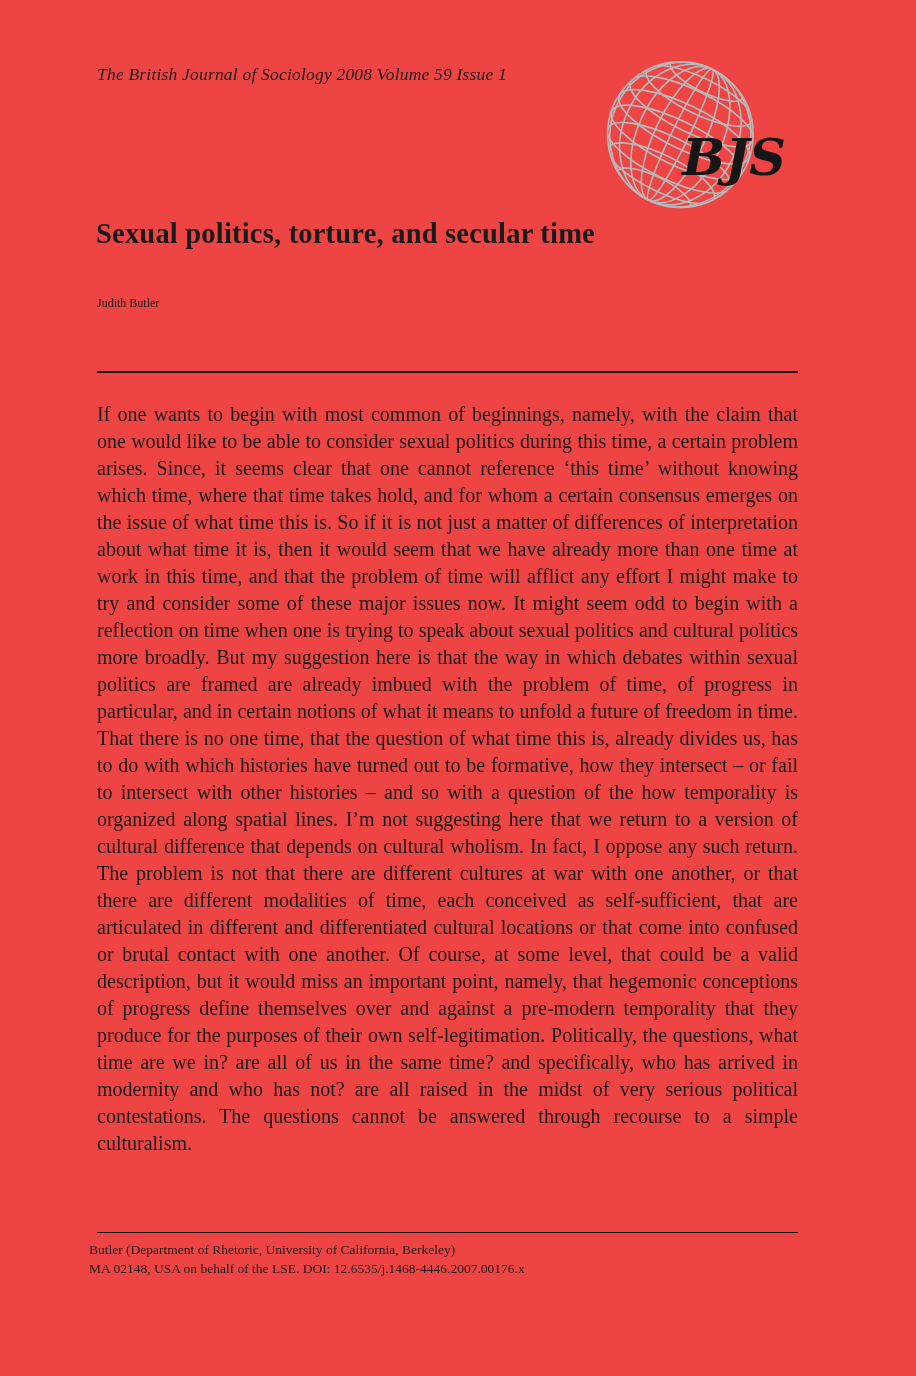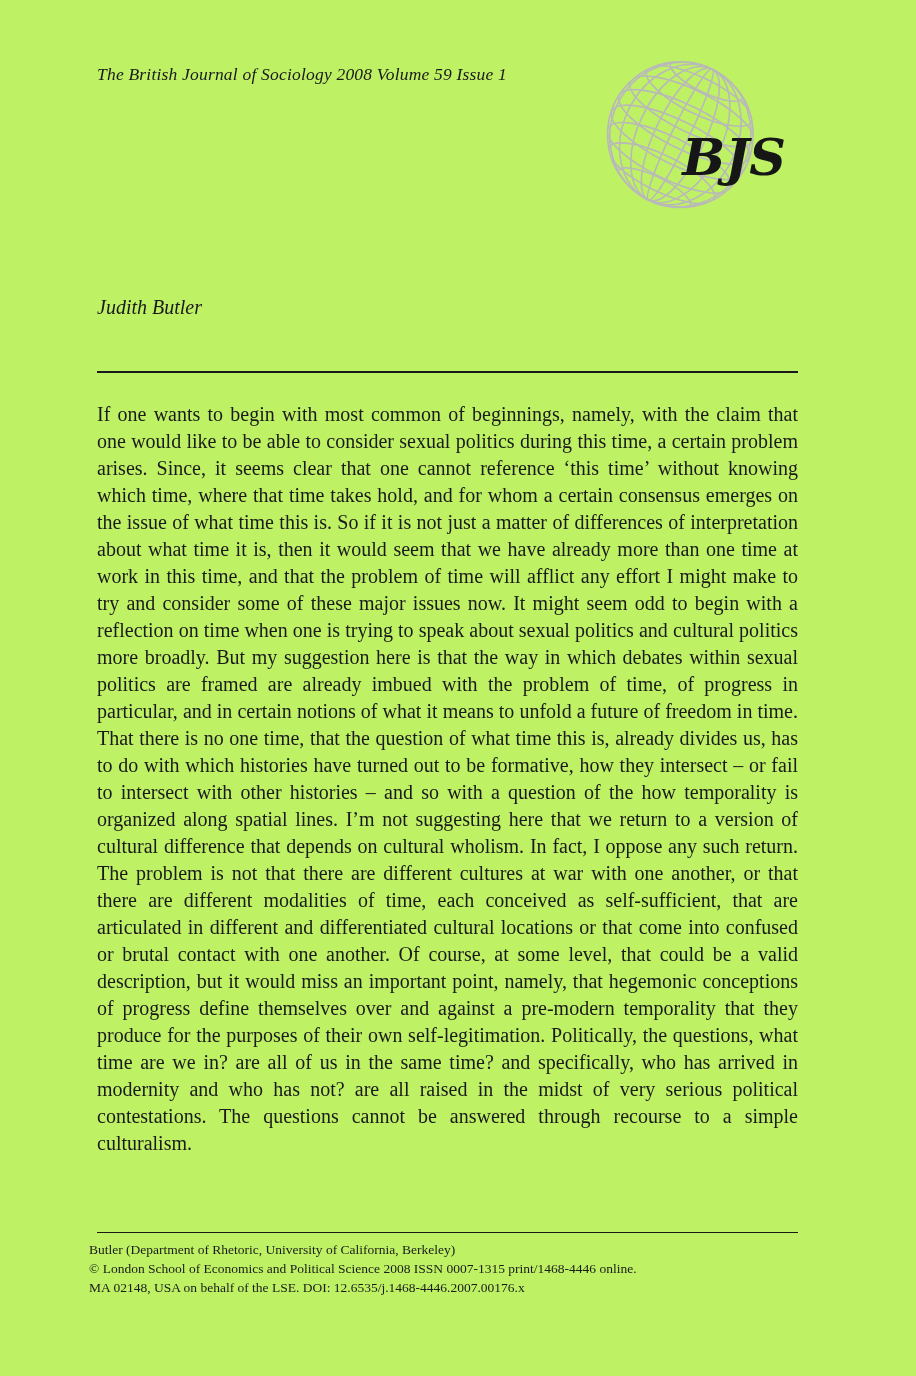--- a/index.html
+++ b/index.html
@@ -1,20 +1,20 @@
 <!DOCTYPE html>
 <html><head>
 <meta charset="utf-8">
 <style>
   html, body { margin: 0; padding: 0; background: #ffffff; }
   .page {
     position: relative;
     width: 916px;
     height: 1376px;
-    background: #bef264;
+    background: #ef4444;
     font-family: "Liberation Serif", serif;
     color: #1a1a1a;
     overflow: hidden;
   }
   .journal-line {
     position: absolute;
     left: 97px;
     top: 64px;
     font-style: italic;
     font-size: 17.5px;
@@ -34,22 +34,21 @@
     top: 218px;
     width: 720px;
     font-size: 28.5px;
     font-weight: bold;
     letter-spacing: 0.2px;
   }
   .author {
     position: absolute;
     left: 97px;
     top: 296px;
-    font-size: 20px;
-    font-style: italic;
+    font-size: 12px;
   }
   .rule-top {
     position: absolute;
     left: 97px;
     top: 371px;
     width: 701px;
     height: 2px;
     background: #1a1a1a;
   }
   .body-text {
@@ -108,28 +107,28 @@
           <ellipse cx="92" cy="89" rx="75" ry="23"></ellipse>
           <ellipse cx="92" cy="107" rx="71" ry="22"></ellipse>
           <ellipse cx="92" cy="125" rx="61" ry="19"></ellipse>
           <ellipse cx="92" cy="143" rx="42" ry="13"></ellipse>
         </g>
       </g>
       <text x="94" y="122" font-size="53" font-style="italic" font-weight="bold" font-family="DejaVu Serif, serif" fill="#161616">BJS</text>
     </svg>
   </div>
 
+  <h1 class="article-title" style="margin:0;">Sexual politics, torture, and secular time</h1>
 
   <div class="author">Judith Butler</div>
 
   <div class="rule-top"></div>
 
   <p class="body-text" style="margin:0;">If one wants to begin with most common of beginnings, namely, with the claim that one would like to be able to consider sexual politics during this time, a certain problem arises. Since, it seems clear that one cannot reference ‘this time’ without knowing which time, where that time takes hold, and for whom a certain consensus emerges on the issue of what time this is. So if it is not just a matter of differences of interpretation about what time it is, then it would seem that we have already more than one time at work in this time, and that the problem of time will afflict any effort I might make to try and consider some of these major issues now. It might seem odd to begin with a reflection on time when one is trying to speak about sexual politics and cultural politics more broadly. But my suggestion here is that the way in which debates within sexual politics are framed are already imbued with the problem of time, of progress in particular, and in certain notions of what it means to unfold a future of freedom in time. That there is no one time, that the question of what time this is, already divides us, has to do with which histories have turned out to be formative, how they intersect – or fail to intersect with other histories – and so with a question of the how temporality is organized along spatial lines. I’m not suggesting here that we return to a version of cultural difference that depends on cultural wholism. In fact, I oppose any such return. The problem is not that there are different cultures at war with one another, or that there are different modalities of time, each conceived as self-sufficient, that are articulated in different and differentiated cultural locations or that come into confused or brutal contact with one another. Of course, at some level, that could be a valid description, but it would miss an important point, namely, that hegemonic conceptions of progress define themselves over and against a pre-modern temporality that they produce for the purposes of their own self-legitimation. Politically, the questions, what time are we in? are all of us in the same time? and specifically, who has arrived in modernity and who has not? are all raised in the midst of very serious political contestations. The questions cannot be answered through recourse to a simple culturalism.</p>
 
   <div class="rule-bottom"></div>
 
   <div class="footer">
     <div>Butler (Department of Rhetoric, University of California, Berkeley)</div>
-    <div>© London School of Economics and Political Science 2008 ISSN 0007-1315 print/1468-4446 online.</div>
     <div>MA 02148, USA on behalf of the LSE. DOI: 12.6535/j.1468-4446.2007.00176.x</div>
   </div>
 
 </div>
 
 </body></html>

